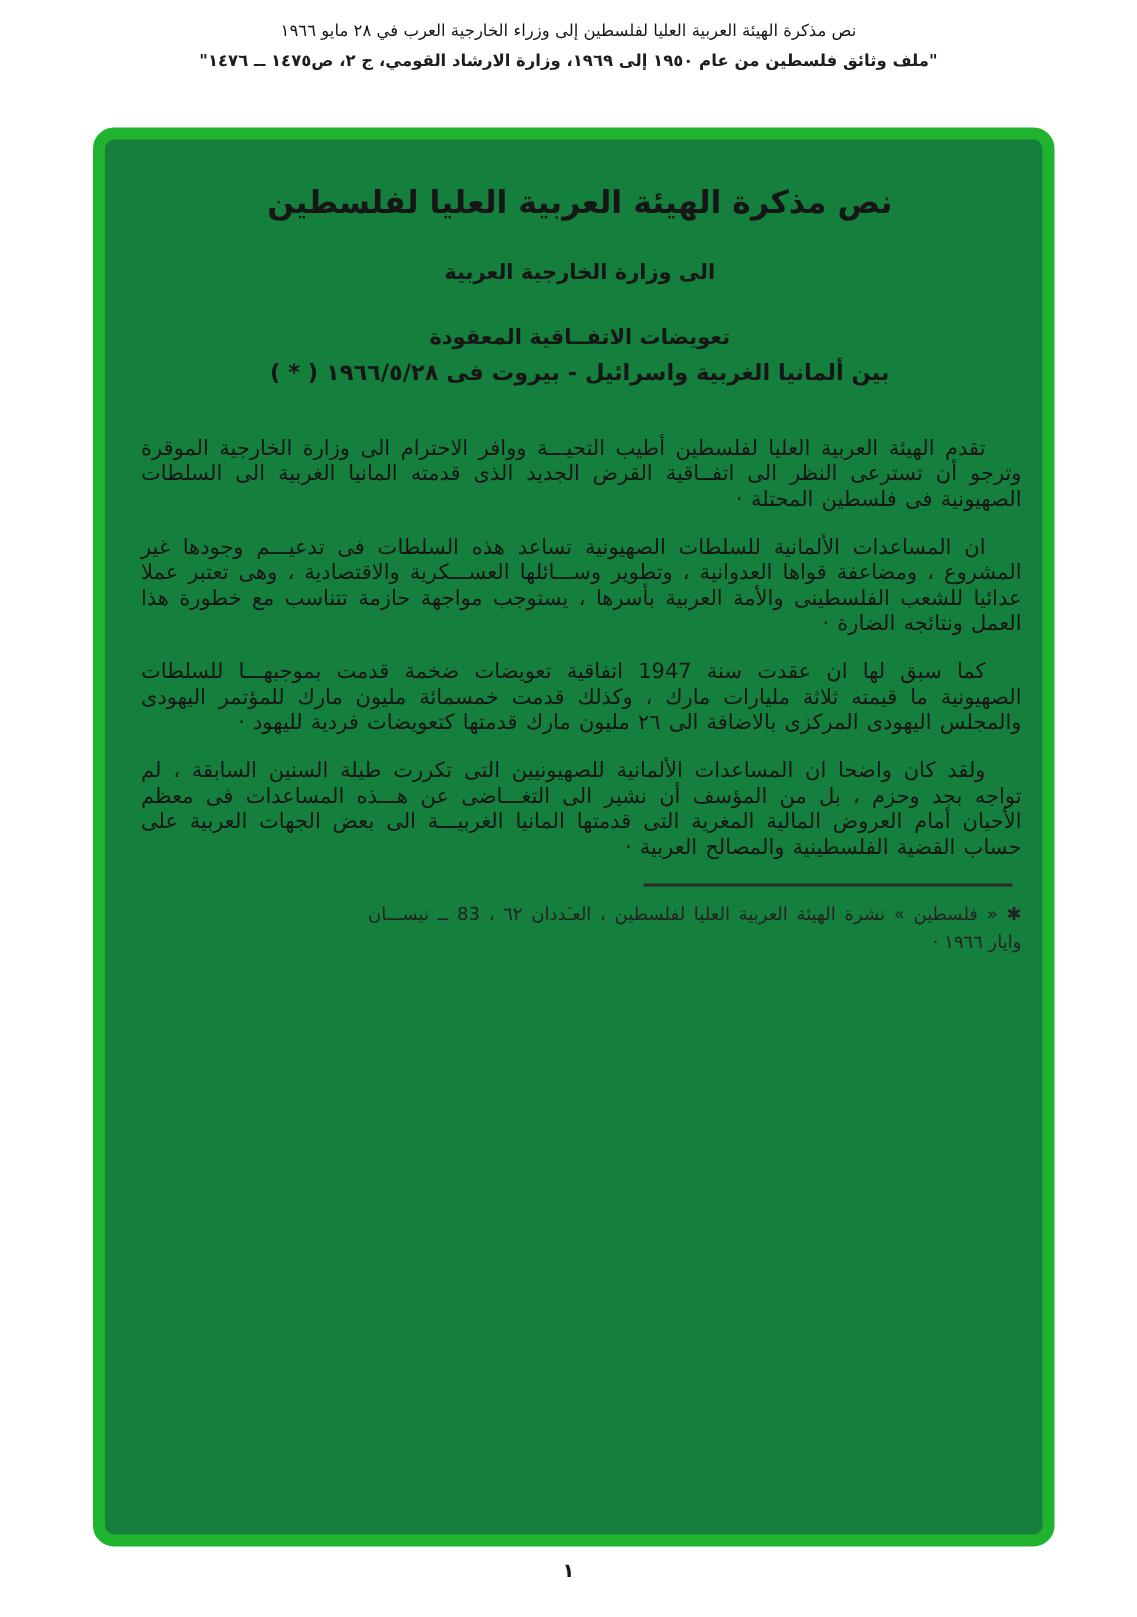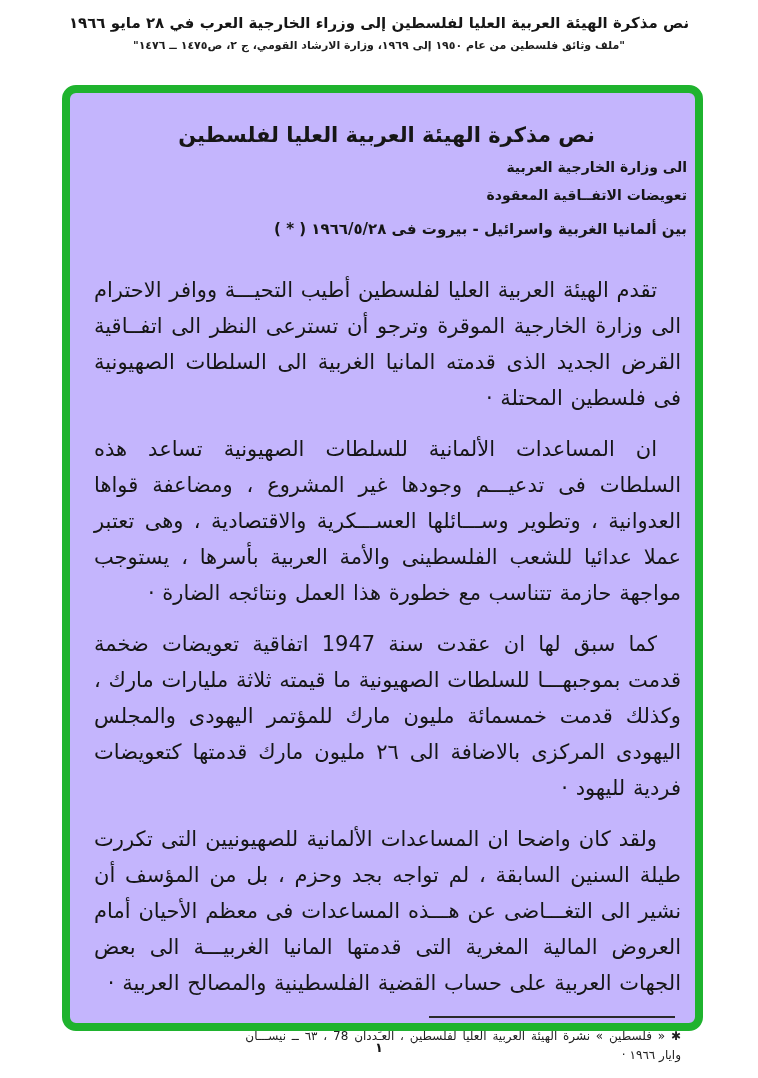--- a/index.html
+++ b/index.html
@@ -10,67 +10,69 @@
     color:#161616;
     position:relative;
     overflow:hidden;
   }
   
   .top-header{
     position:absolute;top:14px;left:0;width:100%;
     text-align:center;direction:rtl;
   }
   .top-header .h-line1{
-    font-size:15px;font-weight:bold;letter-spacing:0;
+    font-size:11px;font-weight:normal;letter-spacing:0;
     padding:0 41px;
   }
   .top-header .h-line2{
     font-size:11px;font-weight:bold;margin-top:7px;
     color:#1d1d1d;
   }
   
   .frame{
     position:absolute;
     left:62px;top:85px;
     width:641px;height:946px;
     box-sizing:border-box;
     border:8px solid #1fb32e;
     border-radius:14px;
-    background:#c4b5fd;
+    background:#15803d;
   }
   .frame-inner{
     position:absolute;
     top:0;left:0;right:0;bottom:0;
     padding:30px 8px 10px 16px;
     direction:rtl;
     box-sizing:border-box;
   }
   
   .doc-title{
     text-align:center;
     font-size:21px;font-weight:bold;
     letter-spacing:0;
   }
   .doc-sub1,.doc-sub2{
+    text-align:center;
     font-size:14px;font-weight:bold;
-    margin-top:12px;
+    margin-top:27px;
   }
   .doc-sub3{
+    text-align:center;
     font-size:15px;font-weight:bold;
-    margin-top:17px;
+    margin-top:6px;
   }
   
   .body-text{
     margin-top:34px;
     padding:0 6px 0 8px;
   }
   .body-text p{
     margin:0 0 15px 0;
-    font-size:21px;
-    line-height:36px;
+    font-size:14px;
+    line-height:17px;
     text-align:justify;
     text-indent:24px;
     word-spacing:1px;
   }
   
   .footnote{
     margin-top:2px;
     padding:0 6px 0 8px;
   }
   .footnote-rule{
@@ -116,20 +118,20 @@
 
     <div class="body-text">
       <p>تقدم الهيئة العربية العليا لفلسطين أطيب التحيـــة ووافر الاحترام الى وزارة الخارجية الموقرة وترجو أن تسترعى النظر الى اتفــاقية القرض الجديد الذى قدمته المانيا الغربية الى السلطات الصهيونية فى فلسطين المحتلة ·</p>
       <p>ان المساعدات الألمانية للسلطات الصهيونية تساعد هذه السلطات فى تدعيـــم وجودها غير المشروع ، ومضاعفة قواها العدوانية ، وتطوير وســـائلها العســـكرية والاقتصادية ، وهى تعتبر عملا عدائيا للشعب الفلسطينى والأمة العربية بأسرها ، يستوجب مواجهة حازمة تتناسب مع خطورة هذا العمل ونتائجه الضارة ·</p>
       <p>كما سبق لها ان عقدت سنة 1947 اتفاقية تعويضات ضخمة قدمت بموجبهـــا للسلطات الصهيونية ما قيمته ثلاثة مليارات مارك ، وكذلك قدمت خمسمائة مليون مارك للمؤتمر اليهودى والمجلس اليهودى المركزى بالاضافة الى ٢٦ مليون مارك قدمتها كتعويضات فردية لليهود ·</p>
       <p>ولقد كان واضحا ان المساعدات الألمانية للصهيونيين التى تكررت طيلة السنين السابقة ، لم تواجه بجد وحزم ، بل من المؤسف أن نشير الى التغـــاضى عن هـــذه المساعدات فى معظم الأحيان أمام العروض المالية المغرية التى قدمتها المانيا الغربيـــة الى بعض الجهات العربية على حساب القضية الفلسطينية والمصالح العربية ·</p>
     </div>
 
     <div class="footnote">
       <div class="footnote-rule"></div>
-      <div class="fn-line1">✱ « فلسطين » نشرة الهيئة العربية العليا لفلسطين ، العـَددان 78 ، ٦٣ ــ نيســـان</div>
+      <div class="fn-line1">✱ « فلسطين » نشرة الهيئة العربية العليا لفلسطين ، العـَددان ٦٢ ، 83 ــ نيســـان</div>
       <div class="fn-line2">وايار ١٩٦٦ ·</div>
     </div>
 
   </div>
 </div>
 
 <div class="page-number">١</div>
 
 </body></html>

